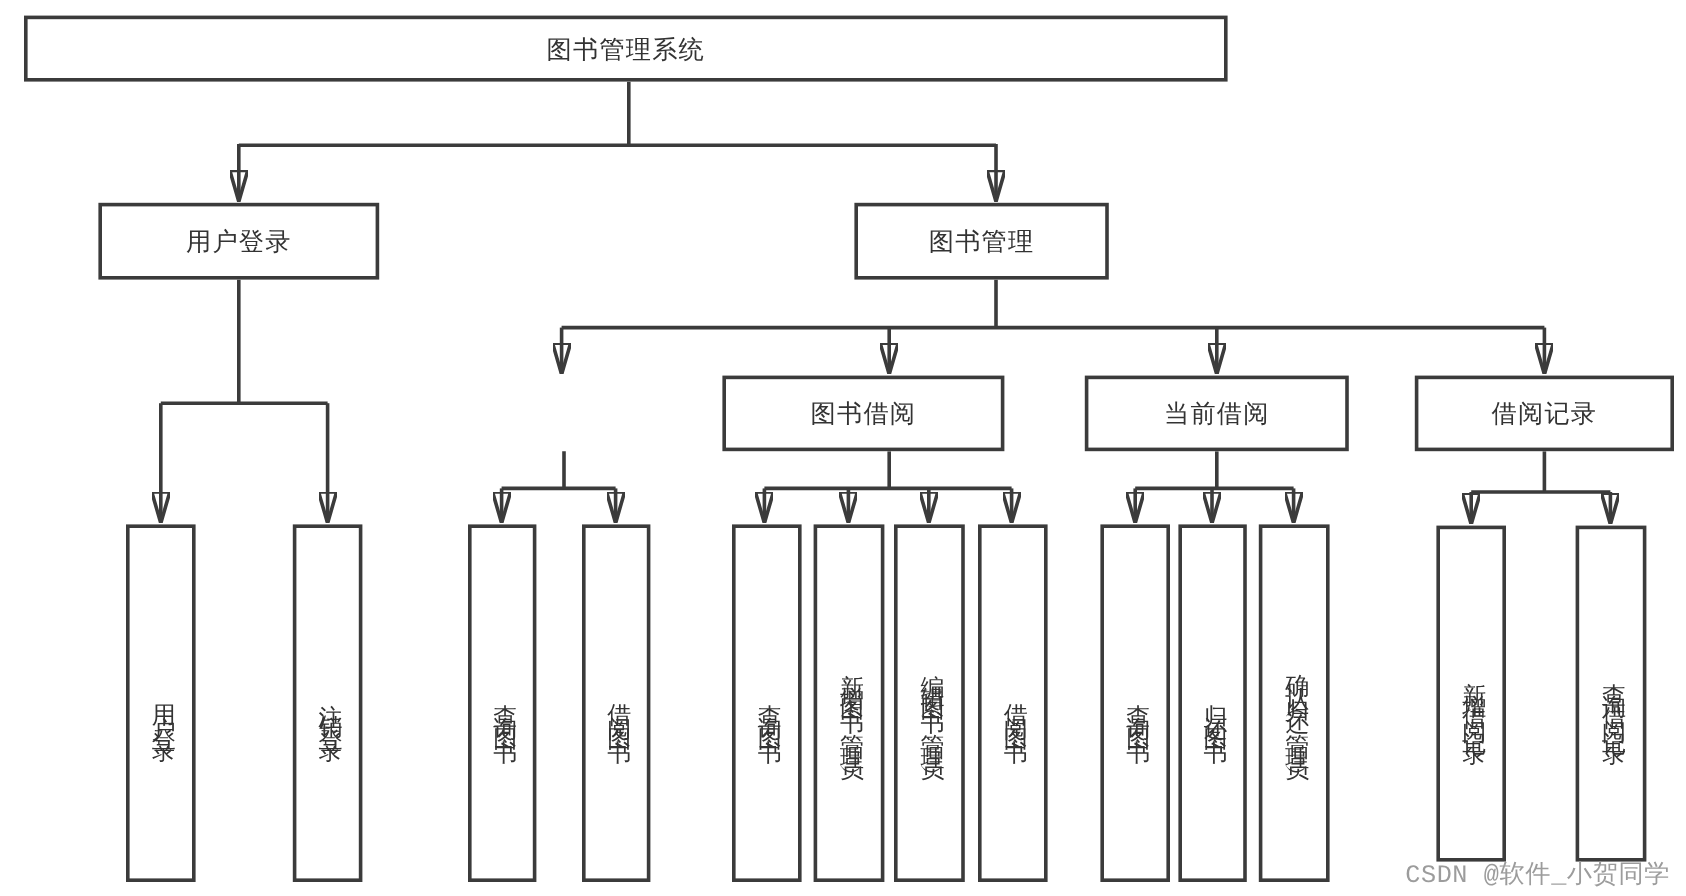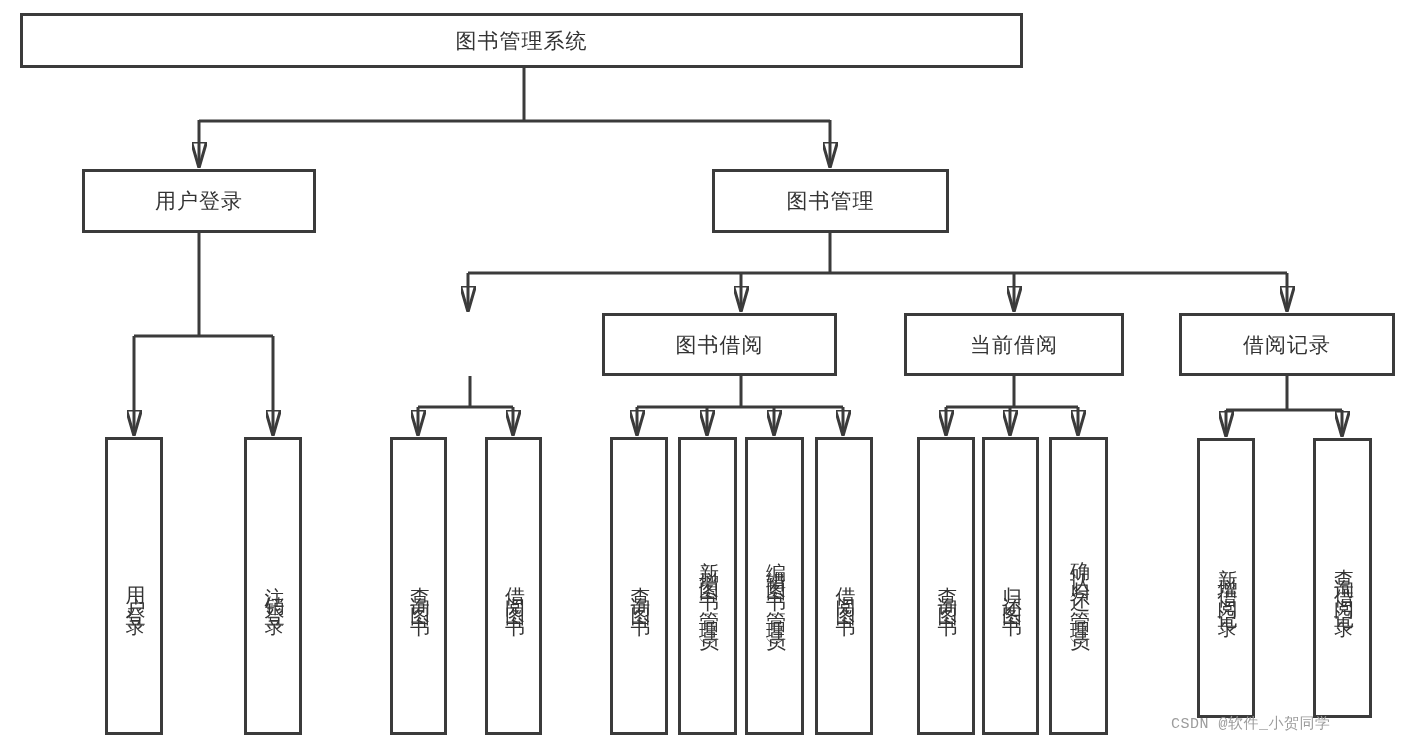--- a/index.html
+++ b/index.html
@@ -31,21 +31,21 @@
     writing-mode:vertical-rl;
     text-orientation:mixed;
     font-size:20px;
     letter-spacing:10px;
     padding-top:10px;
     line-height:1;
     white-space:nowrap;
   }
   .watermark{
     position:absolute;left:1171px;top:714px;
-    font-size:15px;letter-spacing:0.5px;
+    font-size:21px;letter-spacing:0.5px;
     color:var(--watermark,#9c9c9c);
     z-index:3;white-space:nowrap;
   }
 </style>
 </head>
 <body>
 
 <div class="canvas">
 
   <svg class="connector-layer" viewBox="0 0 1405 747" xmlns="http://www.w3.org/2000/svg">
@@ -89,21 +89,21 @@
     <line x1="1342" y1="410" x2="1342" y2="436" marker-end="url(#arrow)"></line>
   </svg>
 
   <div class="node hbox" style="left:20px;top:13px;width:1003px;height:55px">
     <span>图书管理系统</span>
   </div>
 
   <div class="node hbox" style="left:82px;top:169px;width:234px;height:64px">
     <span>用户登录</span>
   </div>
-  <div class="node hbox" style="left:712px;top:169px;width:237px;height:64px">
+  <div class="node hbox" style="left:712px;top:169px;width:212px;height:64px">
     <span>图书管理</span>
   </div>
 
   <div class="node hbox" style="left:602px;top:313px;width:235px;height:63px">
     <span>图书借阅</span>
   </div>
   <div class="node hbox" style="left:1179px;top:313px;width:216px;height:63px">
     <span>借阅记录</span>
   </div>
   <div class="node hbox" style="left:904px;top:313px;width:220px;height:63px">

